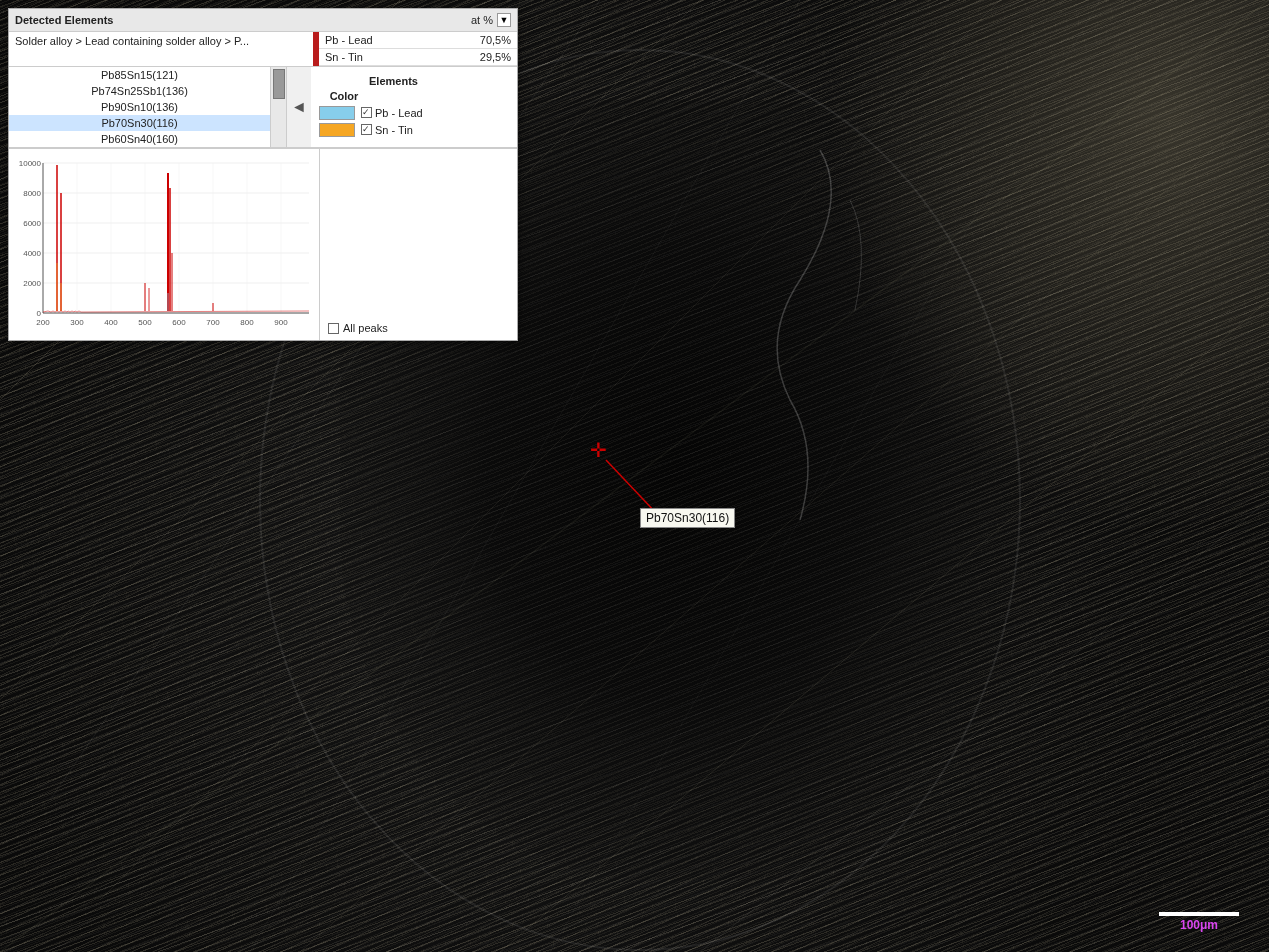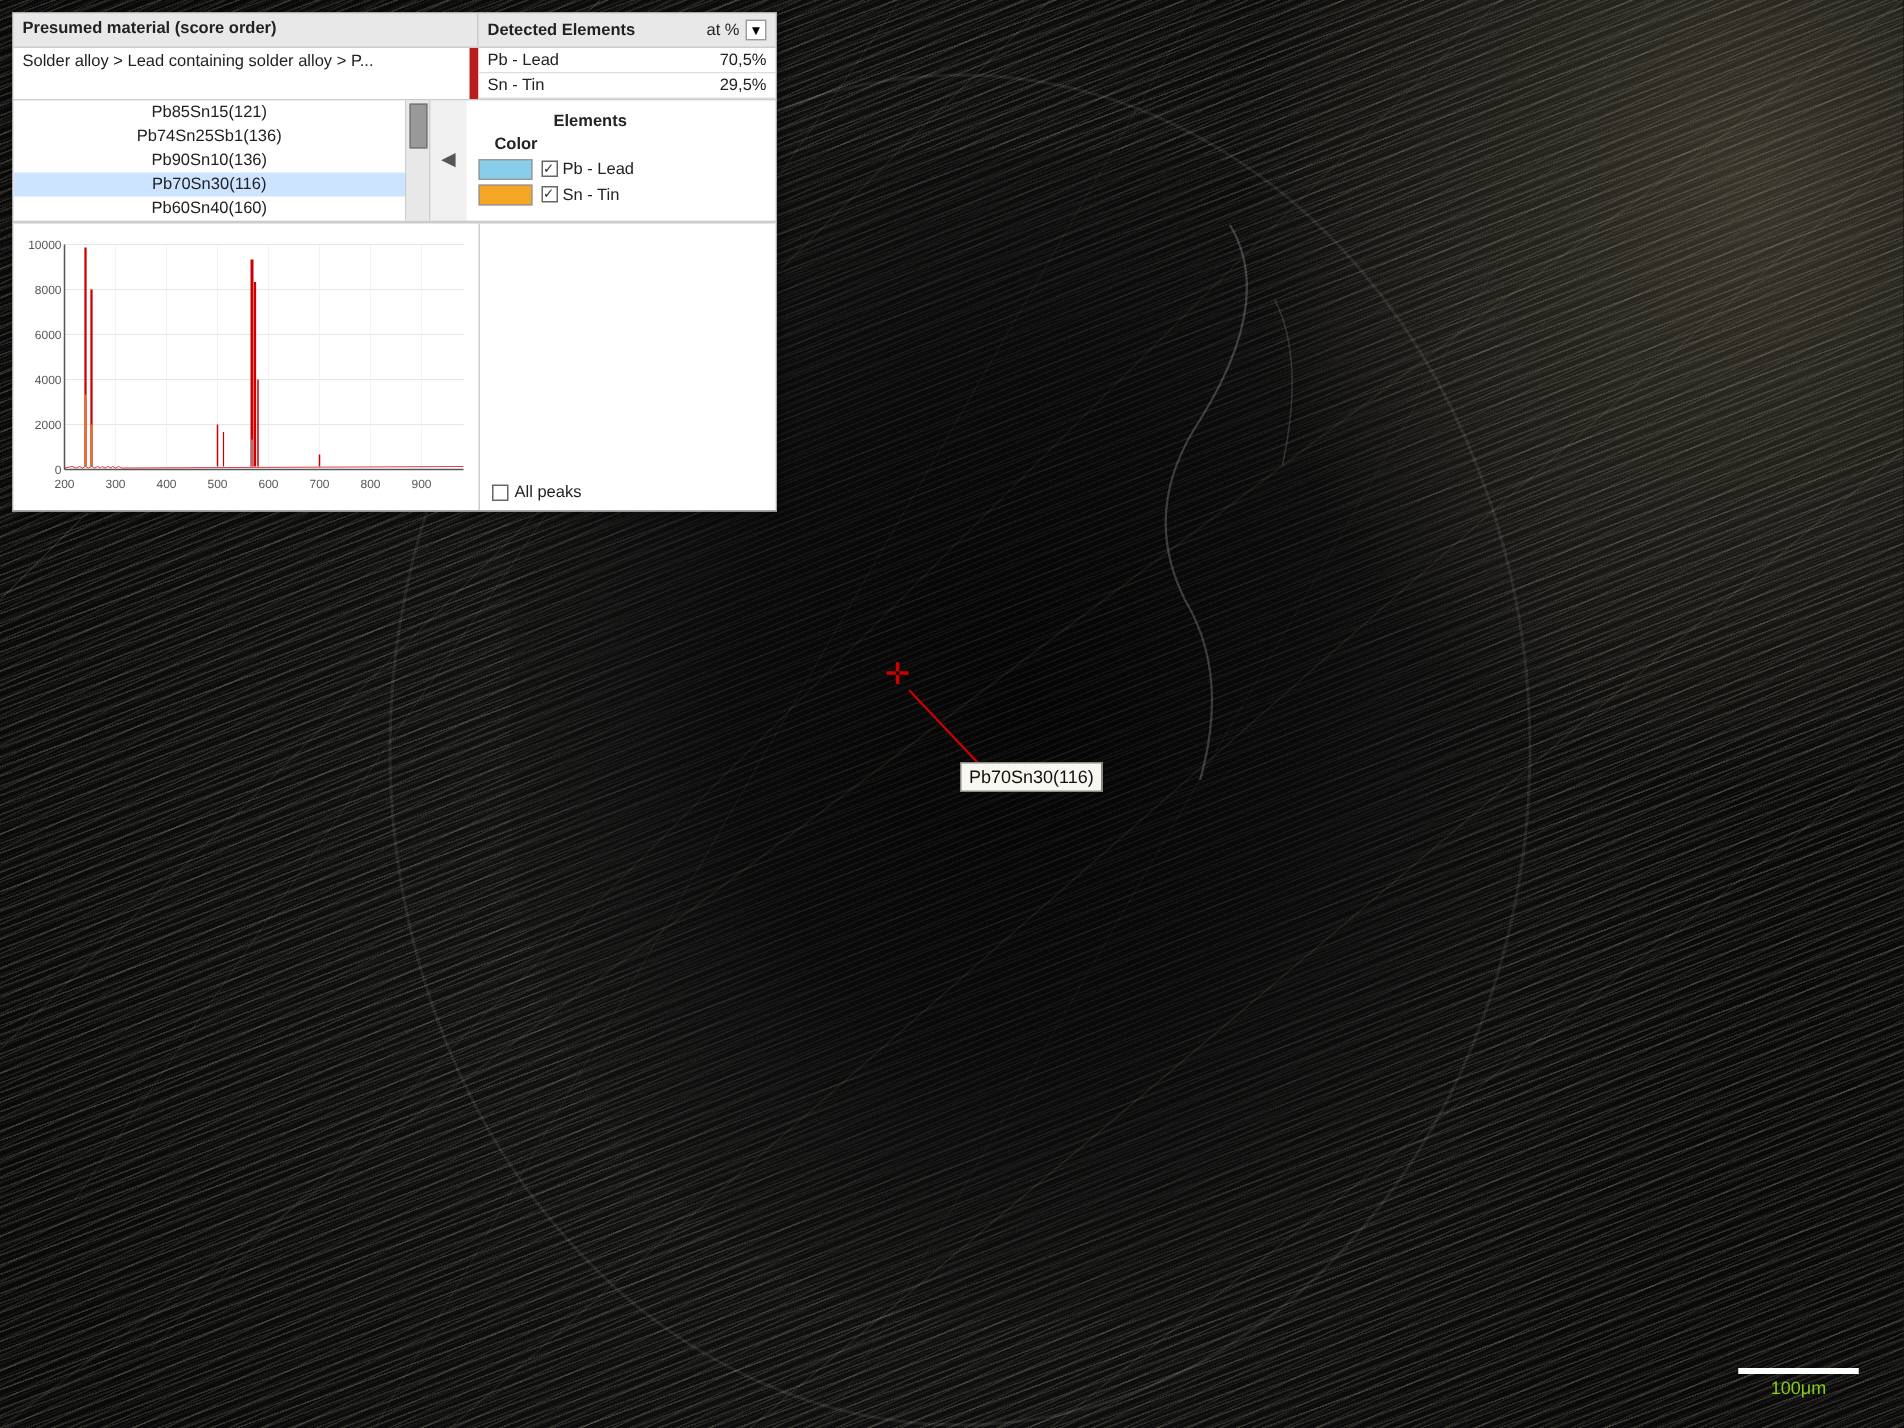--- a/index.html
+++ b/index.html
@@ -408,23 +408,23 @@
 
     #scale-bar-line {
       width: 80px;
       height: 4px;
       background: #fff;
       border: 1px solid #fff;
       margin-bottom: 2px;
     }
 
     #scale-label {
-      color: #84cc16;
+      color: #d946ef;
       font-size: 12px;
-      font-weight: normal;
+      font-weight: bold;
     }
   </style>
 </head>
 <body>
 
 <div id="bg-image">
   <div id="bg-dark"></div>
   <div id="bg-lines"></div>
   <div id="scratch1"></div>
   <div id="bright-area"></div>
@@ -446,21 +446,20 @@
 
   <ellipse cx="640" cy="500" rx="380" ry="450" fill="none" stroke="rgba(255,255,255,0.08)" stroke-width="2"></ellipse>
 
   <path d="M 820 150 Q 850 200 800 280 Q 760 340 790 400 Q 820 450 800 520" stroke="rgba(255,255,255,0.2)" stroke-width="1.5" fill="none"></path>
   <path d="M 850 200 Q 870 240 855 310" stroke="rgba(255,255,255,0.15)" stroke-width="1" fill="none"></path>
 </svg>
 
 <div id="panel">
 
   <div id="panel-header">
-    <div id="panel-header-left">Presumed material (score order)</div>
     <div id="panel-header-right">
       <span id="detected-label">Detected Elements</span>
       <span id="at-percent-label">at %</span>
       <div id="dropdown-arrow">▼</div>
     </div>
   </div>
 
   <div id="path-row">
     <div id="path-left">Solder alloy &gt; Lead containing solder alloy &gt; P...</div>
     <div id="path-right">

